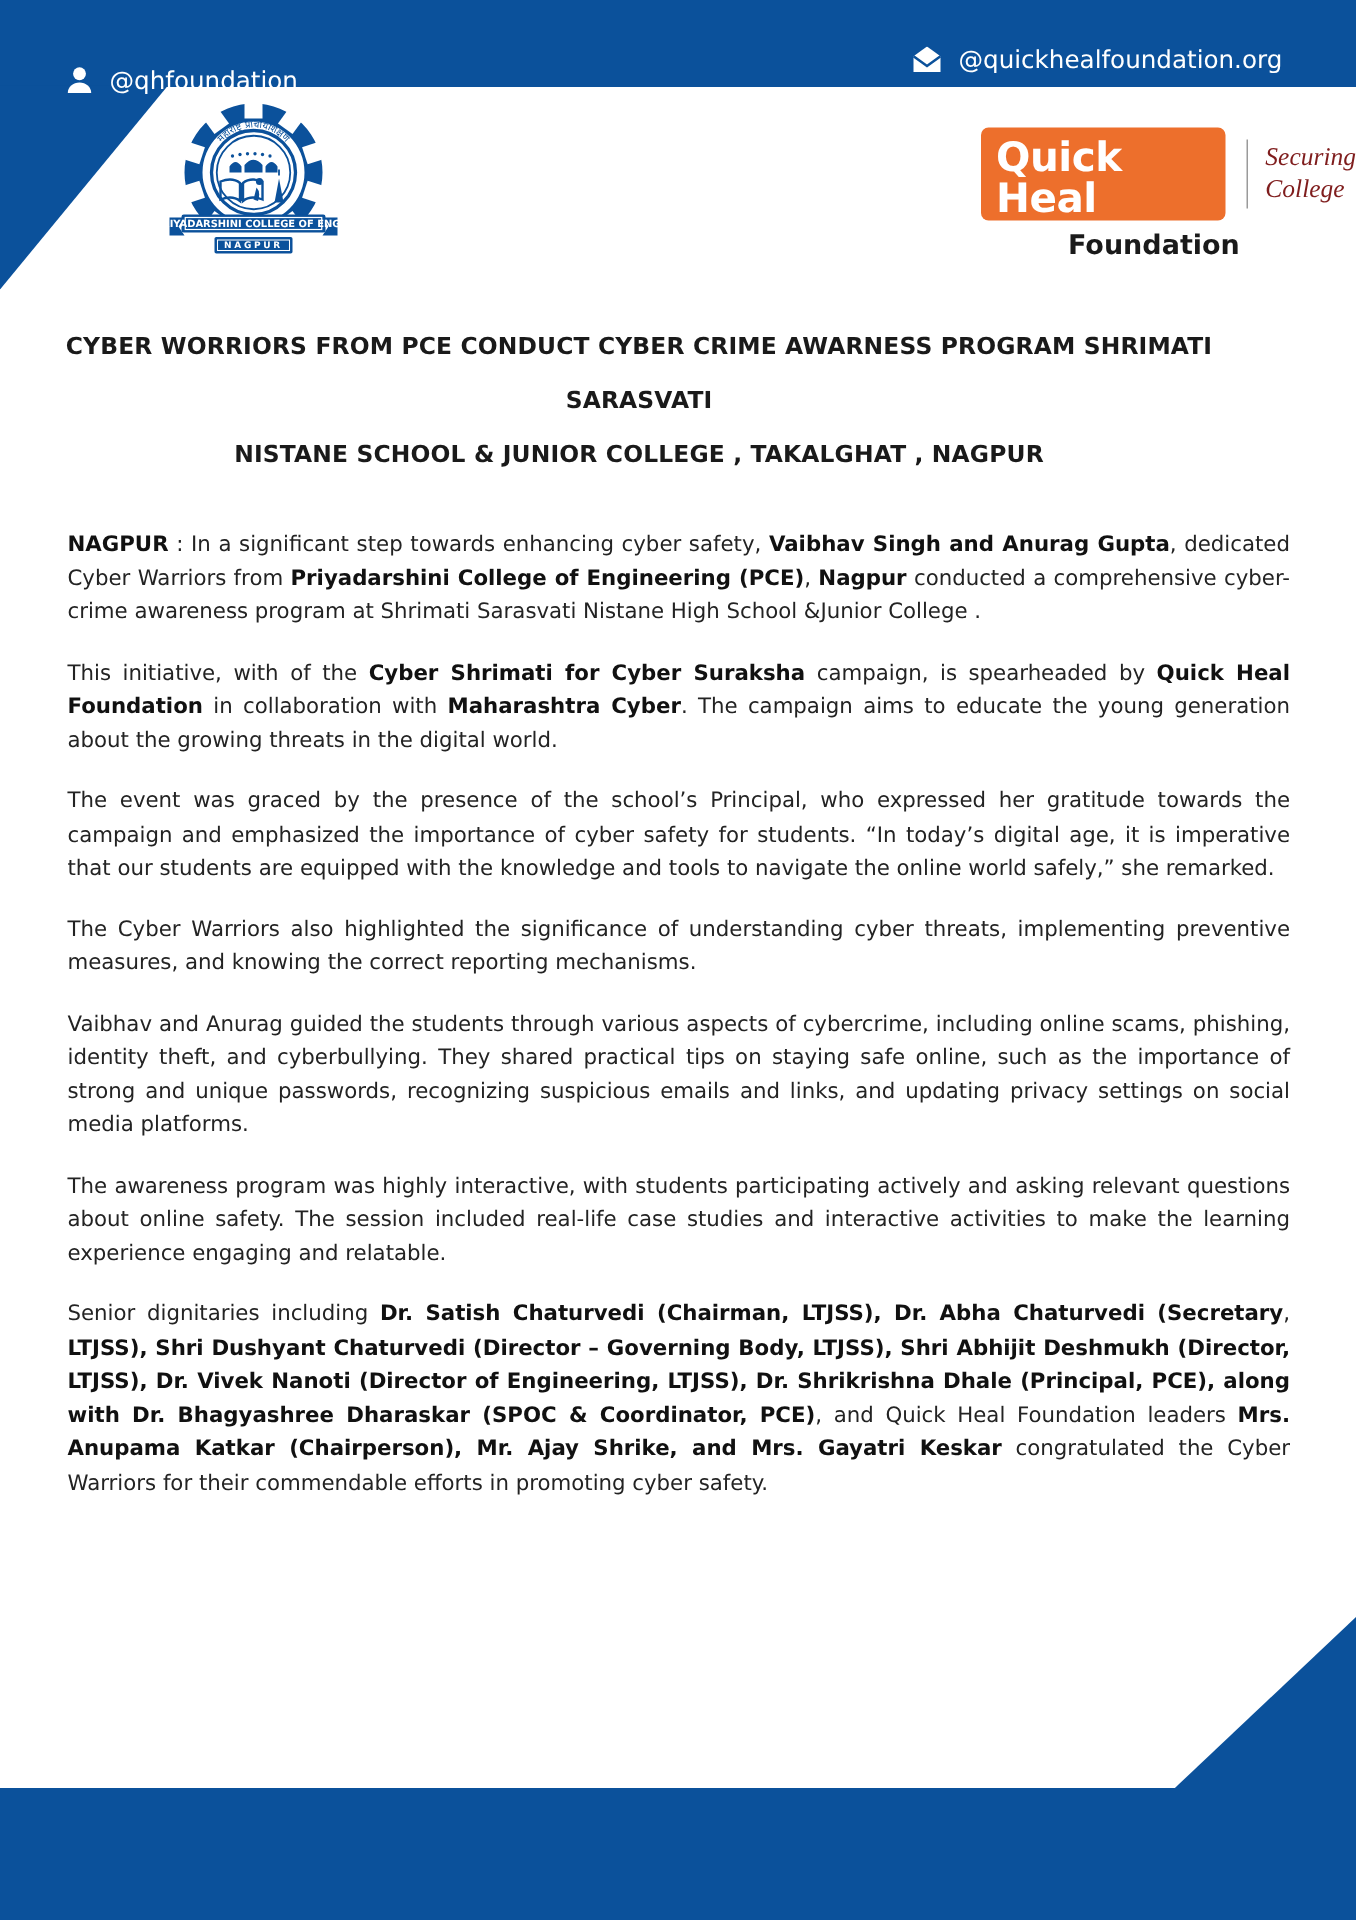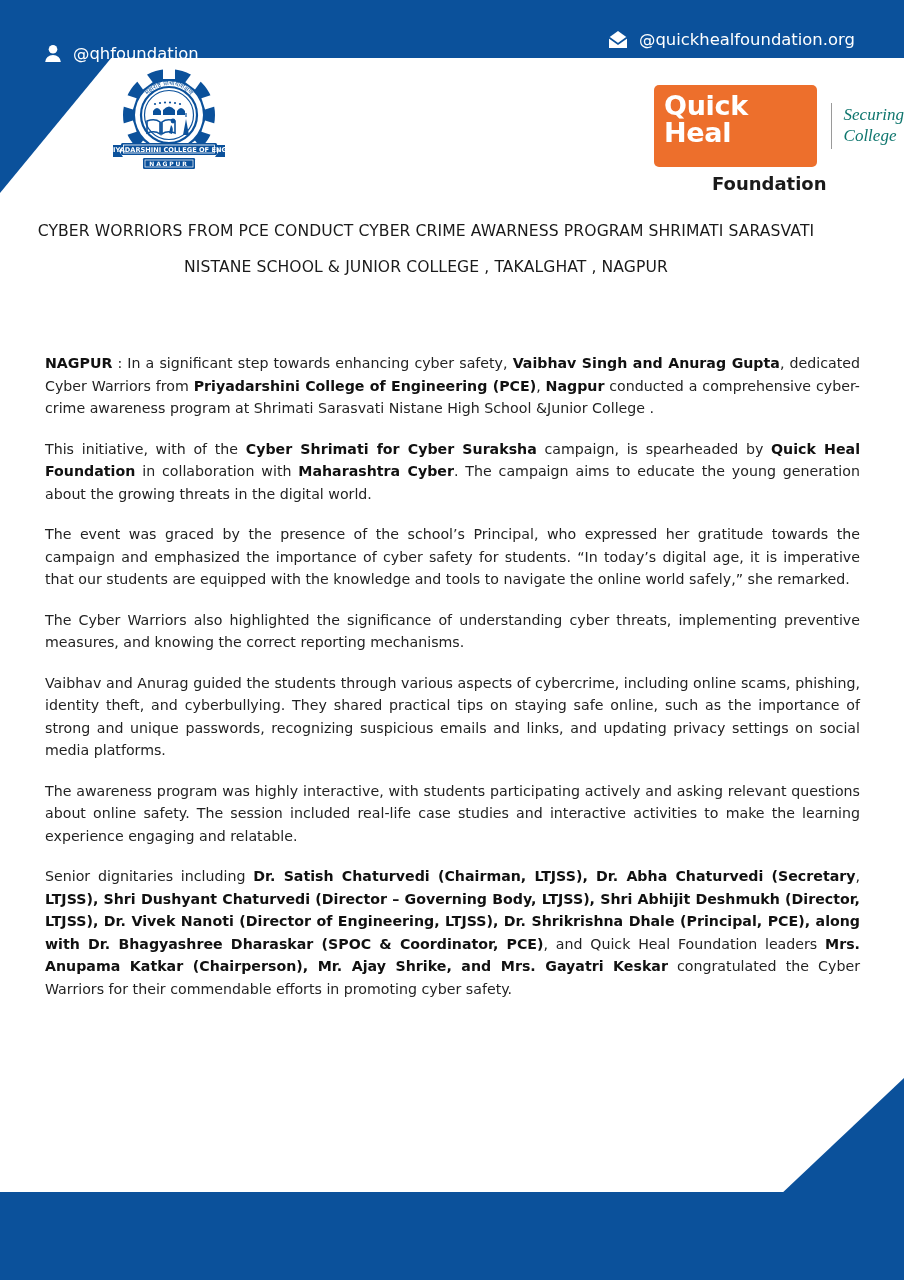--- a/index.html
+++ b/index.html
@@ -43,53 +43,53 @@
     width:250px; height:80px;
     display:flex; flex-direction:column; align-items:flex-start;
   }
   .qh-row { display:flex; align-items:center; }
   .qh-badge {
     background:var(--orange);
     color:#fff;
     font-weight:bold;
     font-size:27px;
     line-height:1;
-    padding:7px 10px 21px 10px;
+    padding:7px 10px 1px 10px;
     border-radius:5px;
     letter-spacing:-0.3px;
     font-family:"DejaVu Sans", sans-serif;
   }
   .qh-divider {
     width:1px; height:46px;
     background:#9a9a9a;
     margin:0 12px 0 14px;
   }
   .qh-tag {
     font-family:"Liberation Serif", serif;
     font-style:italic;
     font-size:17px;
     line-height:1.22;
-    color:#0f766e;
+    color:#7f1d1d;
   }
   .qh-foundation {
     font-weight:bold;
     font-size:18px;
     color:#1a1a1a;
     margin-top:6px;
     margin-left:58px;
     font-family:"DejaVu Sans", sans-serif;
   }
 
   
   .title {
     position:absolute; left:0; top:213px;
     width:852px;
     text-align:center;
     font-family:"DejaVu Sans", sans-serif;
-    font-weight:normal;
+    font-weight:bold;
     font-size:15.6px;
     line-height:36px;
     color:#1a1a1a;
     letter-spacing:0.1px;
     padding:0 4px;
   }
 
   
   .article {
     position:absolute; left:45px; top:352px;

